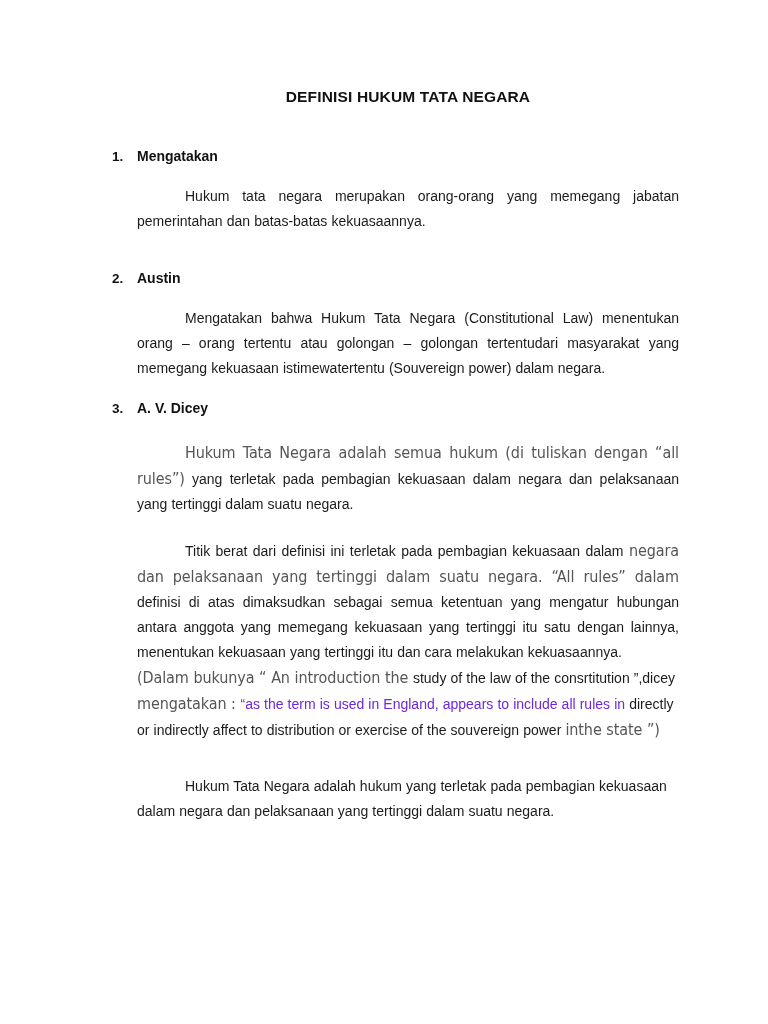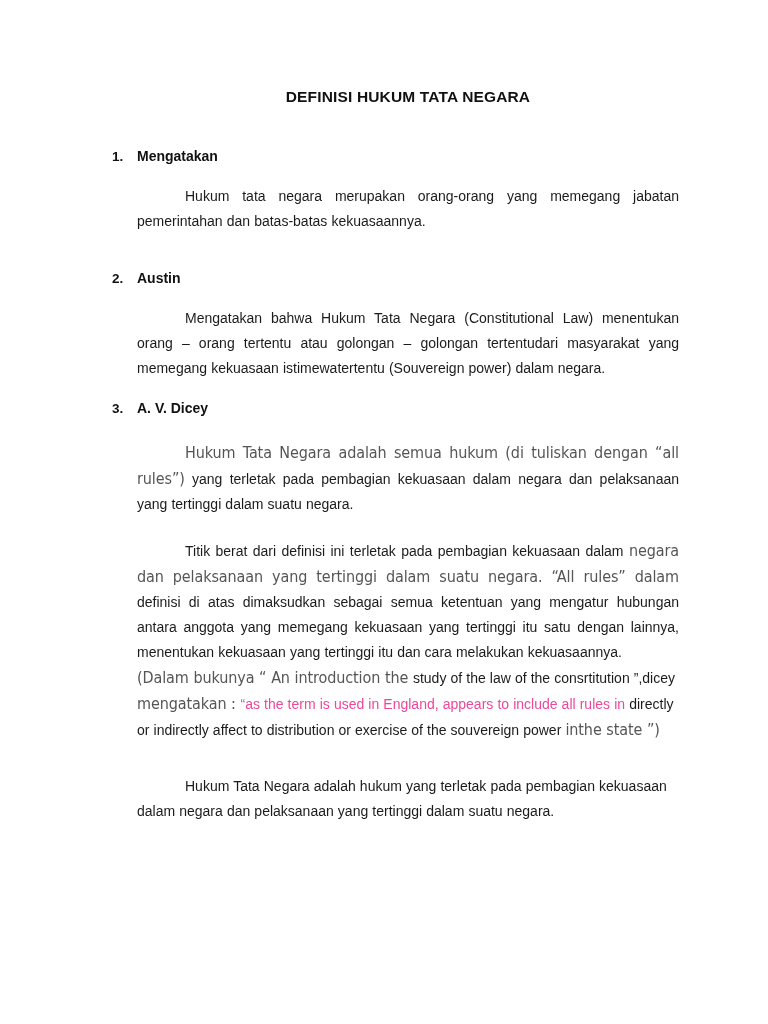--- a/index.html
+++ b/index.html
@@ -86,21 +86,21 @@
 
   
   .light {
     font-family: "DejaVu Sans Condensed", "Liberation Sans Narrow", "DejaVu Sans", sans-serif;
     font-weight: 300;
     color: #555555;
     font-size: 16px;
     letter-spacing: -0.1px;
   }
   .mid {
-    color: #ec4899;
+    color: #6d28d9;
     margin-top: 36px;
   }
 
   .gap-title { height: 40px; }
   .gap-sm { height: 10px; }
   .gap-md { height: 17px; }
   .gap-lg { height: 21px; }
   .gap-xl { height: 24px; }
 </style>
 </head>

